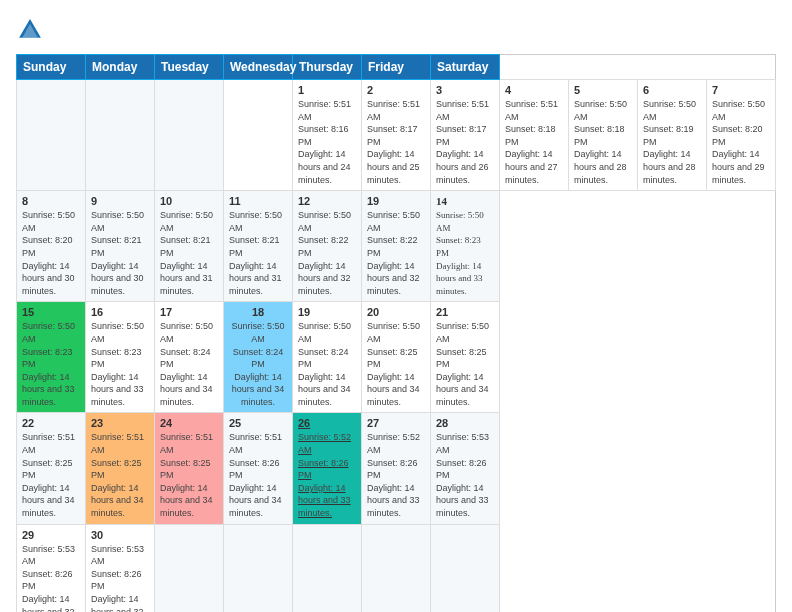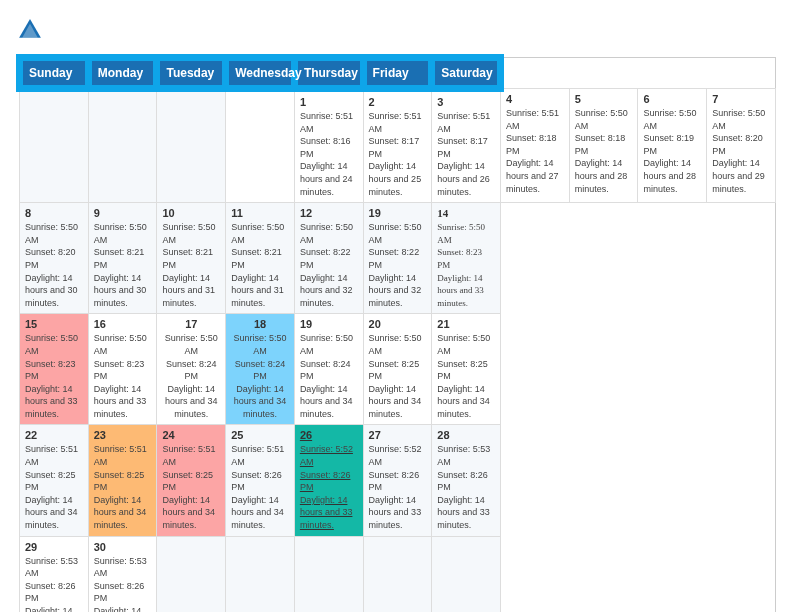--- a/index.html
+++ b/index.html
@@ -62,21 +62,21 @@
       width: 100%;
       table-layout: fixed;
     }
     .calendar th {
       background: #1a6fb3;
       color: #fff;
       text-align: left;
       padding: 5px 6px;
       font-size: 12px;
       font-weight: bold;
-      border: 7px solid #0ea5e9;
+      border: 1px solid #0ea5e9;
     }
     .calendar td {
       vertical-align: top;
       padding: 4px 5px;
       border: 1px solid #ddd;
       font-size: 9.5px;
       color: #333;
       height: 80px;
       background: #fff;
     }
@@ -151,23 +151,23 @@
         <tr>
           <td style="background: rgb(245, 248, 251);"><span class="day-num">8</span><span class="cell-text">Sunrise: 5:50 AM<br>Sunset: 8:20 PM<br>Daylight: 14 hours and 30 minutes.</span></td>
           <td style="background: rgb(245, 248, 251);"><span class="day-num">9</span><span class="cell-text">Sunrise: 5:50 AM<br>Sunset: 8:21 PM<br>Daylight: 14 hours and 30 minutes.</span></td>
           <td style="background: rgb(245, 248, 251);"><span class="day-num">10</span><span class="cell-text">Sunrise: 5:50 AM<br>Sunset: 8:21 PM<br>Daylight: 14 hours and 31 minutes.</span></td>
           <td style="background: rgb(245, 248, 251);"><span class="day-num">11</span><span class="cell-text">Sunrise: 5:50 AM<br>Sunset: 8:21 PM<br>Daylight: 14 hours and 31 minutes.</span></td>
           <td style="background: rgb(245, 248, 251);"><span class="day-num">12</span><span class="cell-text">Sunrise: 5:50 AM<br>Sunset: 8:22 PM<br>Daylight: 14 hours and 32 minutes.</span></td>
           <td style="background: rgb(245, 248, 251);"><span class="day-num">19</span><span class="cell-text">Sunrise: 5:50 AM<br>Sunset: 8:22 PM<br>Daylight: 14 hours and 32 minutes.</span></td>
           <td style="background: rgb(245, 248, 251); font-family: Liberation Serif, serif;"><span class="day-num">14</span><span class="cell-text">Sunrise: 5:50 AM<br>Sunset: 8:23 PM<br>Daylight: 14 hours and 33 minutes.</span></td>
         </tr>
         <tr>
-          <td style="background: #fca5a5;"><span class="day-num">15</span><span class="cell-text">Sunrise: 5:50 AM<br>Sunset: 8:23 PM<br>Daylight: 14 hours and 33 minutes.</span></td>
+          <td style="background: #22c55e;"><span class="day-num">15</span><span class="cell-text">Sunrise: 5:50 AM<br>Sunset: 8:23 PM<br>Daylight: 14 hours and 33 minutes.</span></td>
           <td style="background: rgb(255, 255, 255);"><span class="day-num">16</span><span class="cell-text">Sunrise: 5:50 AM<br>Sunset: 8:23 PM<br>Daylight: 14 hours and 33 minutes.</span></td>
-          <td style="background: rgb(255, 255, 255); text-align: center;"><span class="day-num">17</span><span class="cell-text">Sunrise: 5:50 AM<br>Sunset: 8:24 PM<br>Daylight: 14 hours and 34 minutes.</span></td>
+          <td style="background: rgb(255, 255, 255);"><span class="day-num">17</span><span class="cell-text">Sunrise: 5:50 AM<br>Sunset: 8:24 PM<br>Daylight: 14 hours and 34 minutes.</span></td>
           <td style="background: #7dd3fc; text-align: center;"><span class="day-num">18</span><span class="cell-text">Sunrise: 5:50 AM<br>Sunset: 8:24 PM<br>Daylight: 14 hours and 34 minutes.</span></td>
           <td style="background: rgb(255, 255, 255);"><span class="day-num">19</span><span class="cell-text">Sunrise: 5:50 AM<br>Sunset: 8:24 PM<br>Daylight: 14 hours and 34 minutes.</span></td>
           <td style="background: rgb(255, 255, 255);"><span class="day-num">20</span><span class="cell-text">Sunrise: 5:50 AM<br>Sunset: 8:25 PM<br>Daylight: 14 hours and 34 minutes.</span></td>
           <td style="background: rgb(255, 255, 255);"><span class="day-num">21</span><span class="cell-text">Sunrise: 5:50 AM<br>Sunset: 8:25 PM<br>Daylight: 14 hours and 34 minutes.</span></td>
         </tr>
         <tr>
           <td style="background: rgb(245, 248, 251);"><span class="day-num">22</span><span class="cell-text">Sunrise: 5:51 AM<br>Sunset: 8:25 PM<br>Daylight: 14 hours and 34 minutes.</span></td>
           <td style="background: #fdba74;"><span class="day-num">23</span><span class="cell-text">Sunrise: 5:51 AM<br>Sunset: 8:25 PM<br>Daylight: 14 hours and 34 minutes.</span></td>
           <td style="background: #fca5a5;"><span class="day-num">24</span><span class="cell-text">Sunrise: 5:51 AM<br>Sunset: 8:25 PM<br>Daylight: 14 hours and 34 minutes.</span></td>
           <td style="background: rgb(245, 248, 251);"><span class="day-num">25</span><span class="cell-text">Sunrise: 5:51 AM<br>Sunset: 8:26 PM<br>Daylight: 14 hours and 34 minutes.</span></td>

